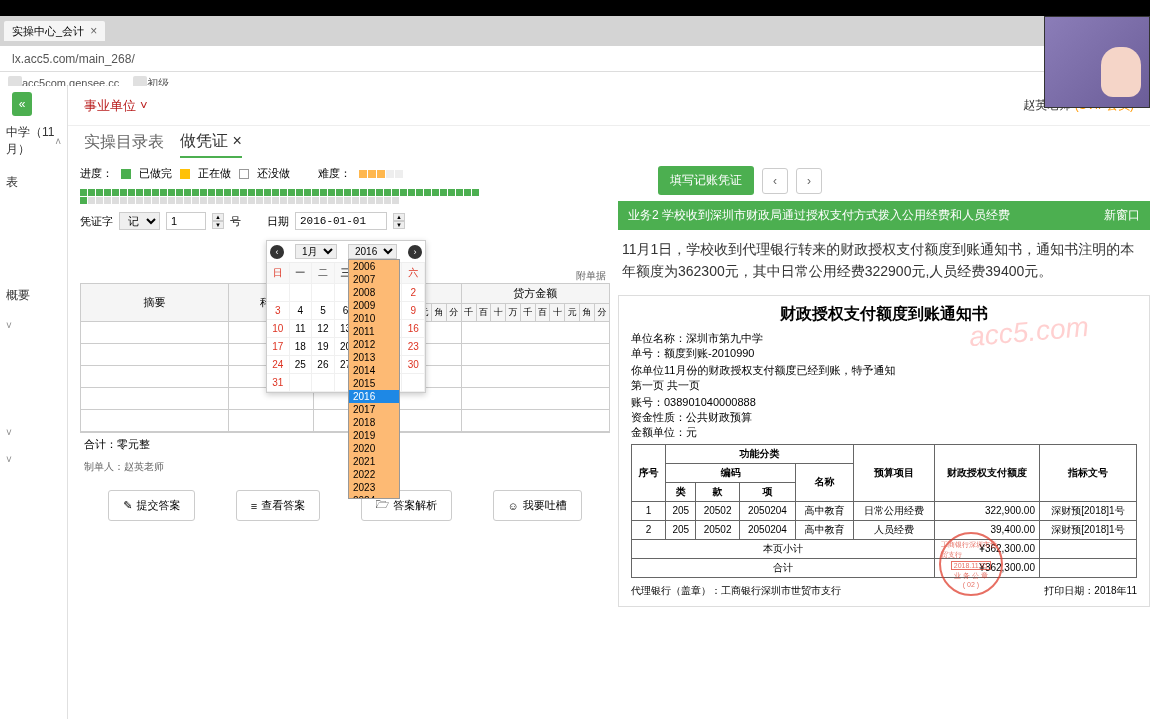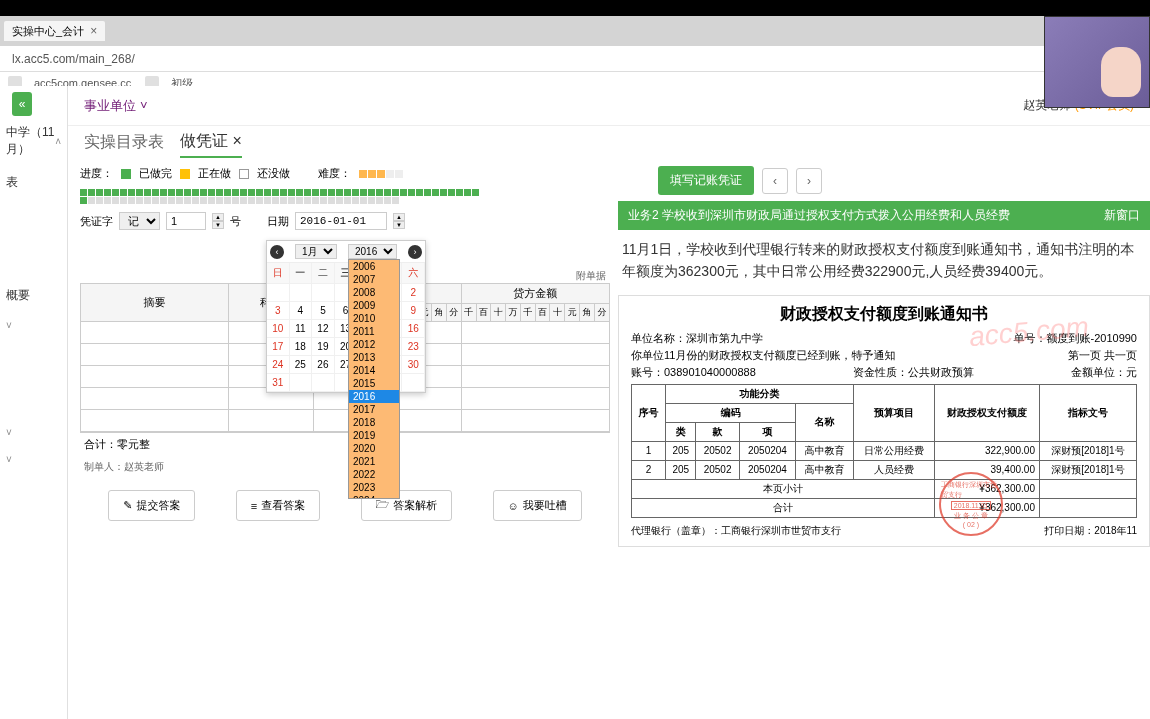--- a/index.html
+++ b/index.html
@@ -5,32 +5,32 @@
 * { box-sizing: border-box; margin: 0; padding: 0; font-family: "Microsoft YaHei", Arial, sans-serif; }
 body { background: #000; overflow: hidden; }
 .viewport { width: 1150px; height: 719px; position: relative; background: #000; }
 .browser-chrome { background: #fff; position: absolute; top: 16px; left: 0; right: 0; height: 70px; }
 .tab-bar { height: 30px; background: #d4d4d4; display: flex; align-items: center; padding-left: 4px; }
 .tab { background: #f5f5f5; height: 20px; padding: 2px 8px; font-size: 11px; display: flex; align-items: center; gap: 6px; border-radius: 2px 2px 0 0; }
 .tab-close { font-size: 12px; color: #666; cursor: pointer; }
 .url-bar { height: 26px; display: flex; align-items: center; padding: 0 8px; border-bottom: 1px solid #ddd; }
 .url-input { flex: 1; font-size: 12px; color: #555; padding: 2px 4px; }
 .bookmark-bar { height: 22px; display: flex; align-items: center; gap: 14px; padding: 0 8px; font-size: 11px; color: #555; }
-.bookmark-item { display: flex; align-items: center; gap: 12px; }
+.bookmark-item { display: flex; align-items: center; gap: 0; }
 .bookmark-icon { width: 14px; height: 14px; background: #e0e0e0; border-radius: 2px; }
 
 .app { position: absolute; top: 86px; left: 0; right: 0; bottom: 0; background: #f5f5f5; display: flex; }
 .left-nav { width: 68px; background: #fff; border-right: 1px solid #e0e0e0; }
 .collapse-btn { width: 20px; height: 24px; background: #4CAF50; color: #fff; display: flex; align-items: center; justify-content: center; font-size: 12px; margin-left: 12px; margin-top: 6px; border-radius: 3px; }
 .nav-item { padding: 8px 6px; font-size: 12px; color: #333; display: flex; justify-content: space-between; align-items: center; }
 .nav-chevron { color: #888; font-size: 10px; }
 
 .main { flex: 1; display: flex; flex-direction: column; background: #fff; }
 .top-header { height: 40px; display: flex; align-items: center; justify-content: space-between; padding: 0 16px; border-bottom: 1px solid #eee; }
-.biz-unit { color: #701a75; font-size: 13px; display: flex; align-items: center; gap: 4px; }
+.biz-unit { color: #b91c1c; font-size: 13px; display: flex; align-items: center; gap: 4px; }
 .teacher-info { font-size: 12px; color: #333; }
 .svip { color: #ff9800; }
 
 .sub-tabs { height: 32px; display: flex; align-items: center; padding: 0 16px; gap: 16px; font-size: 16px; }
 .sub-tab { color: #666; padding: 4px 0; }
 .sub-tab.active { color: #333; border-bottom: 2px solid #4CAF50; }
 
 .content-area { flex: 1; display: flex; padding: 8px 0 0 12px; gap: 8px; }
 .left-panel { width: 530px; }
 .progress-row { display: flex; align-items: center; font-size: 11px; gap: 8px; margin-bottom: 8px; }
@@ -88,21 +88,21 @@
 .right-panel { flex: 1; min-width: 0; }
 .fill-btn-row { display: flex; align-items: center; gap: 8px; margin-bottom: 6px; padding-left: 40px; }
 .fill-btn { background: #4CAF50; color: #fff; padding: 6px 12px; font-size: 12px; border-radius: 3px; }
 .nav-arrow { border: 1px solid #ccc; width: 26px; height: 26px; display: flex; align-items: center; justify-content: center; font-size: 12px; color: #666; border-radius: 3px; }
 
 .task-banner { background: #4CAF50; color: #fff; padding: 6px 10px; font-size: 12px; display: flex; justify-content: space-between; }
 .task-desc { font-size: 14px; color: #333; padding: 8px 4px; line-height: 1.6; background: #fff; }
 
 .notice-doc { background: #fff; border: 1px solid #ddd; margin-top: 4px; padding: 8px 12px; font-size: 11px; position: relative; }
 .notice-title { text-align: center; font-size: 16px; font-weight: bold; margin-bottom: 6px; }
-.notice-row { display: flex; justify-content: space-between; margin-bottom: 2px; }
+.notice-row { display: flex; justify-content: space-between; margin-bottom: 2px; flex-direction: column; }
 .watermark { position: absolute; top: 20px; right: 60px; font-size: 28px; color: rgba(255,100,100,0.3); font-style: italic; transform: rotate(-5deg); pointer-events: none; }
 
 .notice-table { width: 100%; border-collapse: collapse; font-size: 10px; margin-top: 4px; }
 .notice-table th, .notice-table td { border: 1px solid #666; text-align: center; padding: 2px 4px; }
 .notice-footer { display: flex; justify-content: space-between; margin-top: 6px; font-size: 10px; }
 
 .stamp { position: absolute; bottom: 10px; left: 320px; width: 64px; height: 64px; border: 2px solid #d32; border-radius: 50%; display: flex; flex-direction: column; align-items: center; justify-content: center; color: #d32; font-size: 7px; opacity: 0.7; }
 .stamp-date { border: 1px solid #d32; padding: 0 2px; margin: 1px; font-size: 7px; }
 
 .webcam { position: absolute; top: 16px; right: 0; width: 106px; height: 92px; background: linear-gradient(135deg, #8b7db8, #6b5d98); border: 1px solid #333; z-index: 200; }

